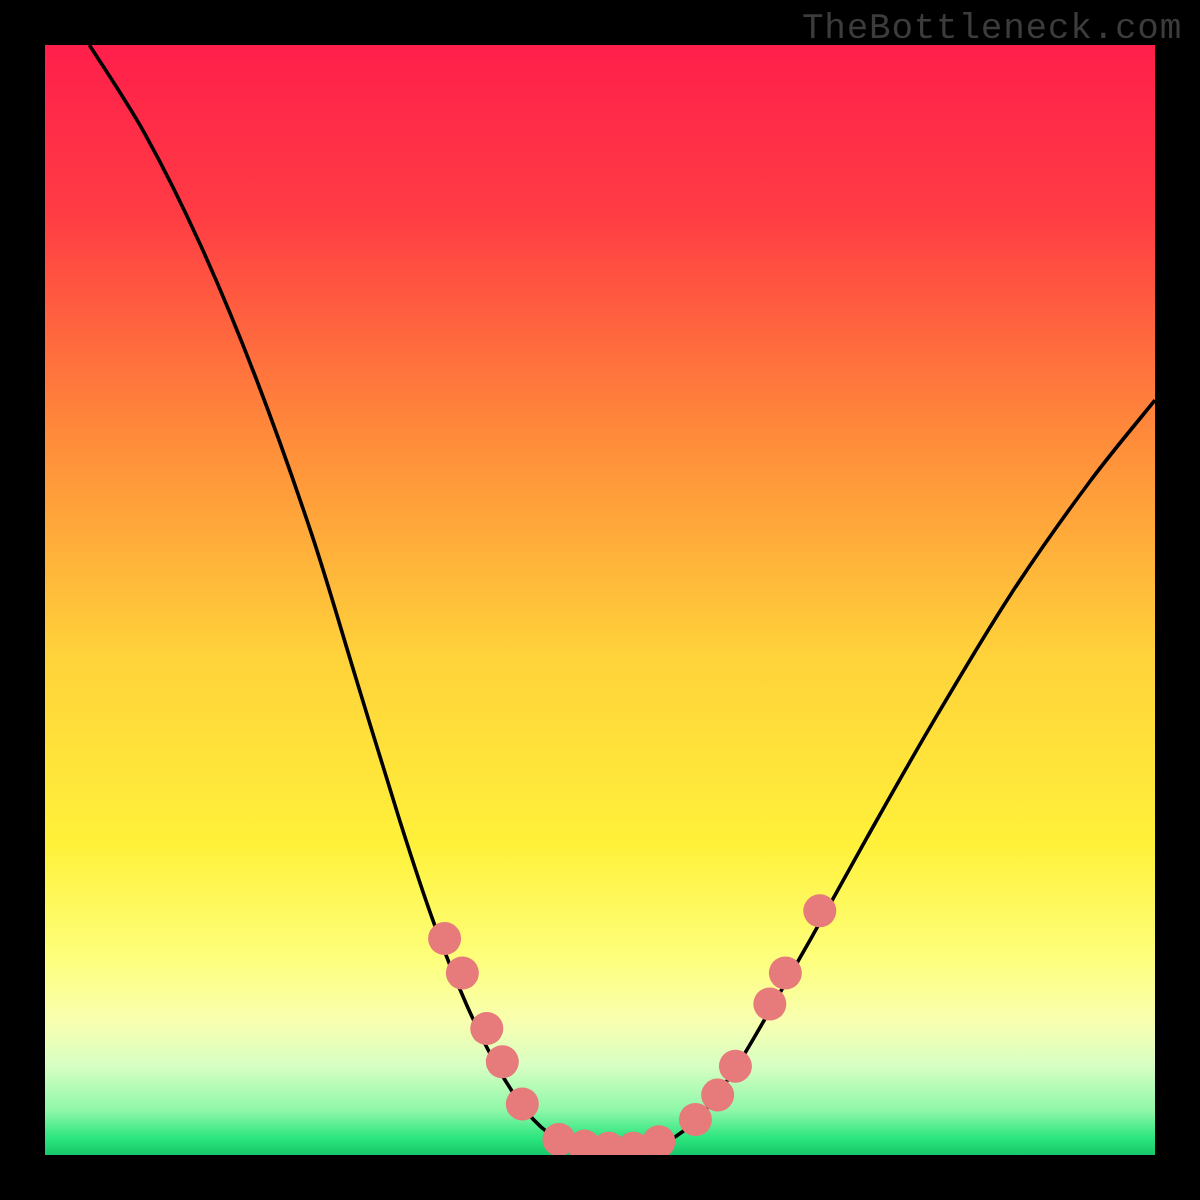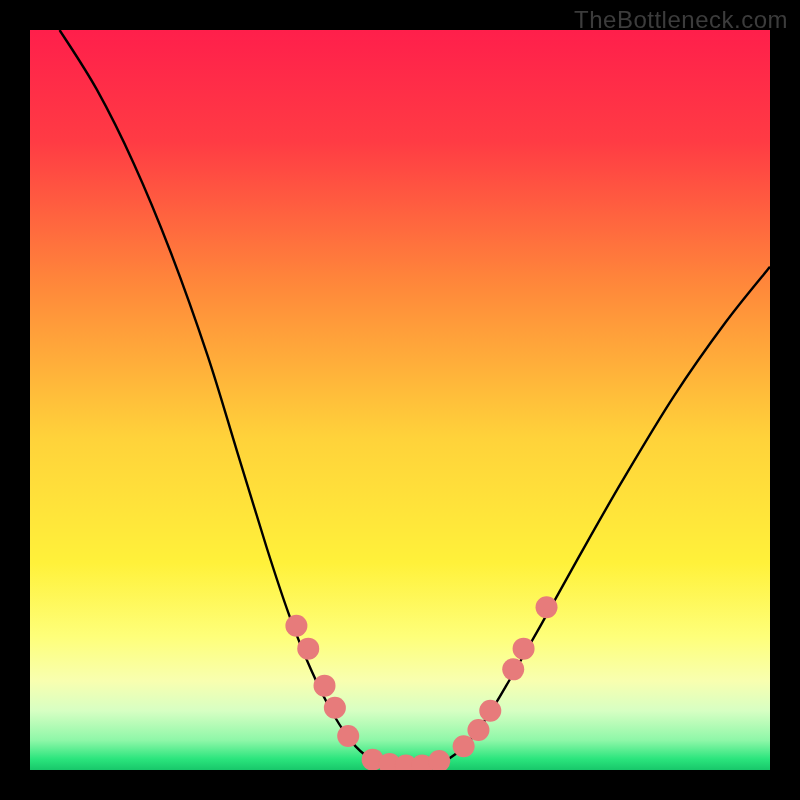--- a/index.html
+++ b/index.html
@@ -27,21 +27,21 @@
     height: 740px;
   }
   .watermark {
     position: absolute;
     top: 6px;
     right: 12px;
     color: #3c3c3c;
     font-size: 24px;
     font-weight: 500;
     letter-spacing: 0.5px;
-    font-family: Liberation Sans, sans-serif;
+    font-family: Liberation Mono, monospace;
     z-index: 50;
   }
   svg { display: block; }
 </style>
 </head>
 <body>
 
 <div class="watermark">TheBottleneck.com</div>
 
 <div class="frame">

